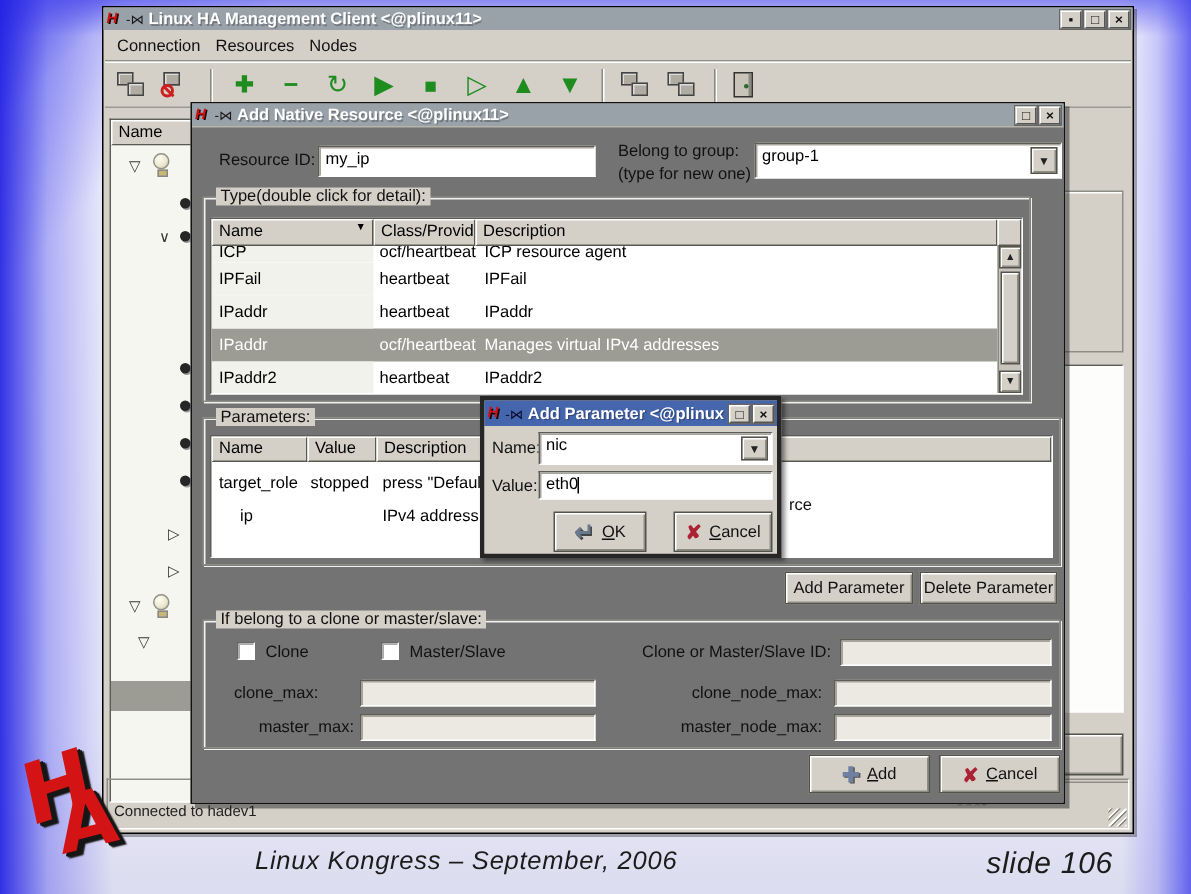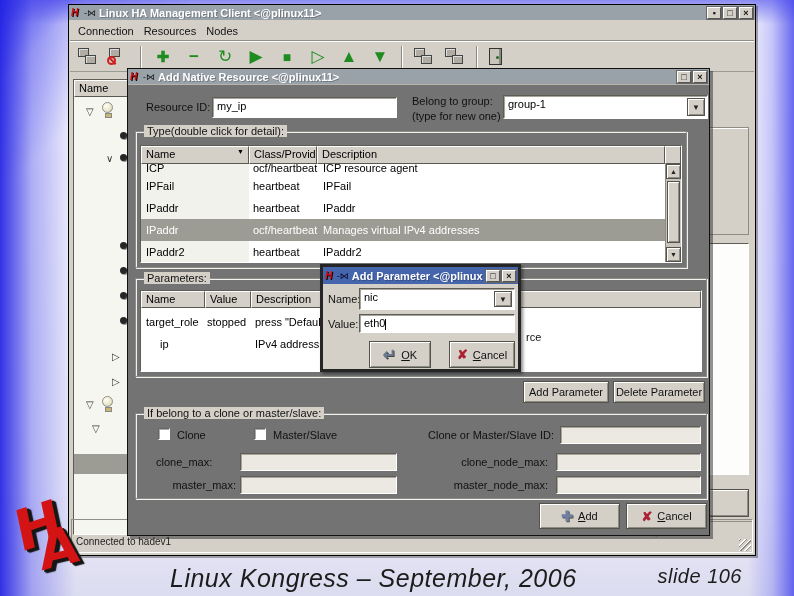--- a/index.html
+++ b/index.html
@@ -48,21 +48,21 @@
   .bulb::after { content:""; position:absolute; left:2px; top:10px; width:5px; height:3px; background:#c8b878; border:1px solid #888; }
   .dot { position:absolute; width:7px; height:7px; border-radius:50%; background:#262626; box-shadow:1px 1px 0 #999; }
   .tri { position:absolute; font-size:10px; color:#333; line-height:10px; cursor:default; }
   
   .sbar { position:absolute; width:16px; background:#c8c4bc; border-left:1px solid #8a8a82; }
   .sarrow { position:absolute; left:0; width:15px; height:15px; font-size:7px; line-height:14px; text-align:center; color:#222; }
   .sthumb { position:absolute; left:1px; width:13px; }
   .cursor-bar { display:inline-block; width:1px; height:11px; background:#000; vertical-align:middle; }
   .grip { position:absolute; right:1px; bottom:1px; width:12px; height:12px; background:repeating-linear-gradient(135deg, #fdfdfd 0 1px, #8a8a82 1px 2px, rgba(0,0,0,0) 2px 4px); }
   
-  .footer { position:absolute; font-style:italic; color:#1c1c1c; font-size:25px; letter-spacing:0.5px; }
+  .footer { position:absolute; font-style:italic; color:#1c1c1c; font-size:17px; letter-spacing:0.5px; }
   .ha-logo { position:absolute; left:8px; top:490px; width:90px; height:104px; transform:rotate(-4deg); }
   .ha-logo span { position:absolute; font-weight:bold; font-size:56px; color:#d41414; text-shadow:3px 3px 0 #161616, 2px 2px 0 #161616, 4px 4px 1px #161616; transform:skewX(-8deg); font-family:"DejaVu Sans", sans-serif; }
   .ha-logo .l-h { left:8px; top:2px; transform:rotate(-14deg) skewX(-6deg); }
   .ha-logo .l-a { left:30px; top:28px; font-size:52px; transform:rotate(-10deg) skewX(-6deg); }
 </style>
 </head>
 <body>
 
 <div class="slide">
 

